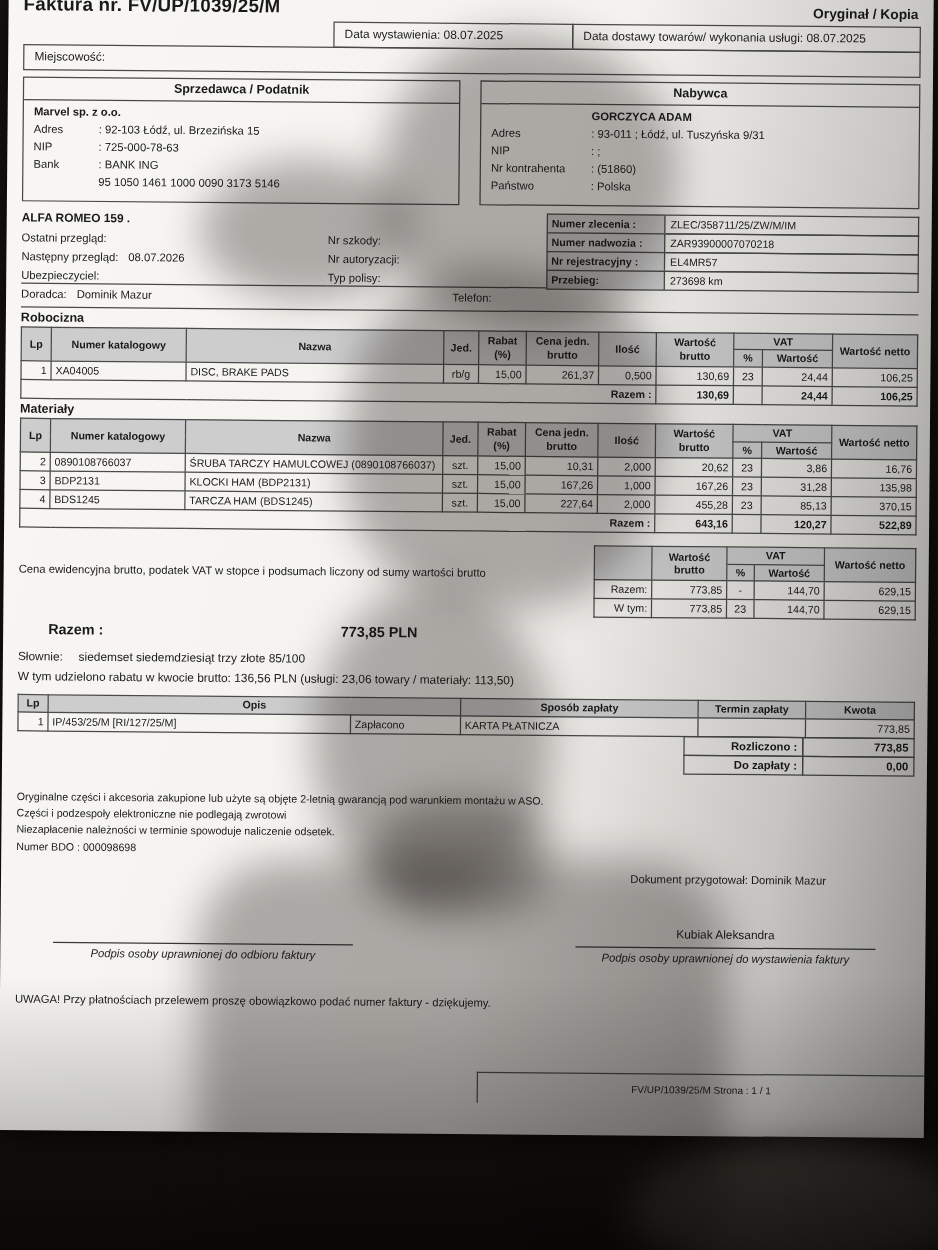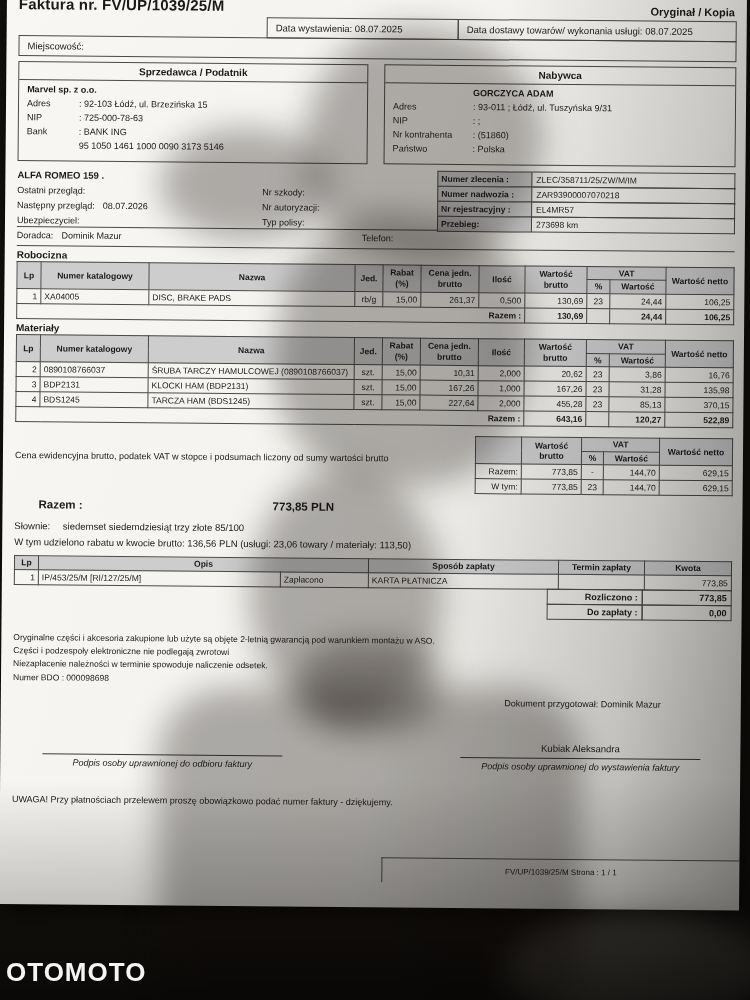--- a/index.html
+++ b/index.html
@@ -456,14 +456,13 @@
   </div>
 
   <div class="shade sh1"></div>
   <div class="shade sh2"></div>
   <div class="shade sh3"></div>
   <div class="shade sh4"></div>
   <div class="shade sh5"></div>
   <div class="shade sh6"></div>
   <div class="carpet"></div>
   <div class="vignette"></div>
-  <div class="watermark">OTOMOTO</div>
 </div>
 
 </body></html>

